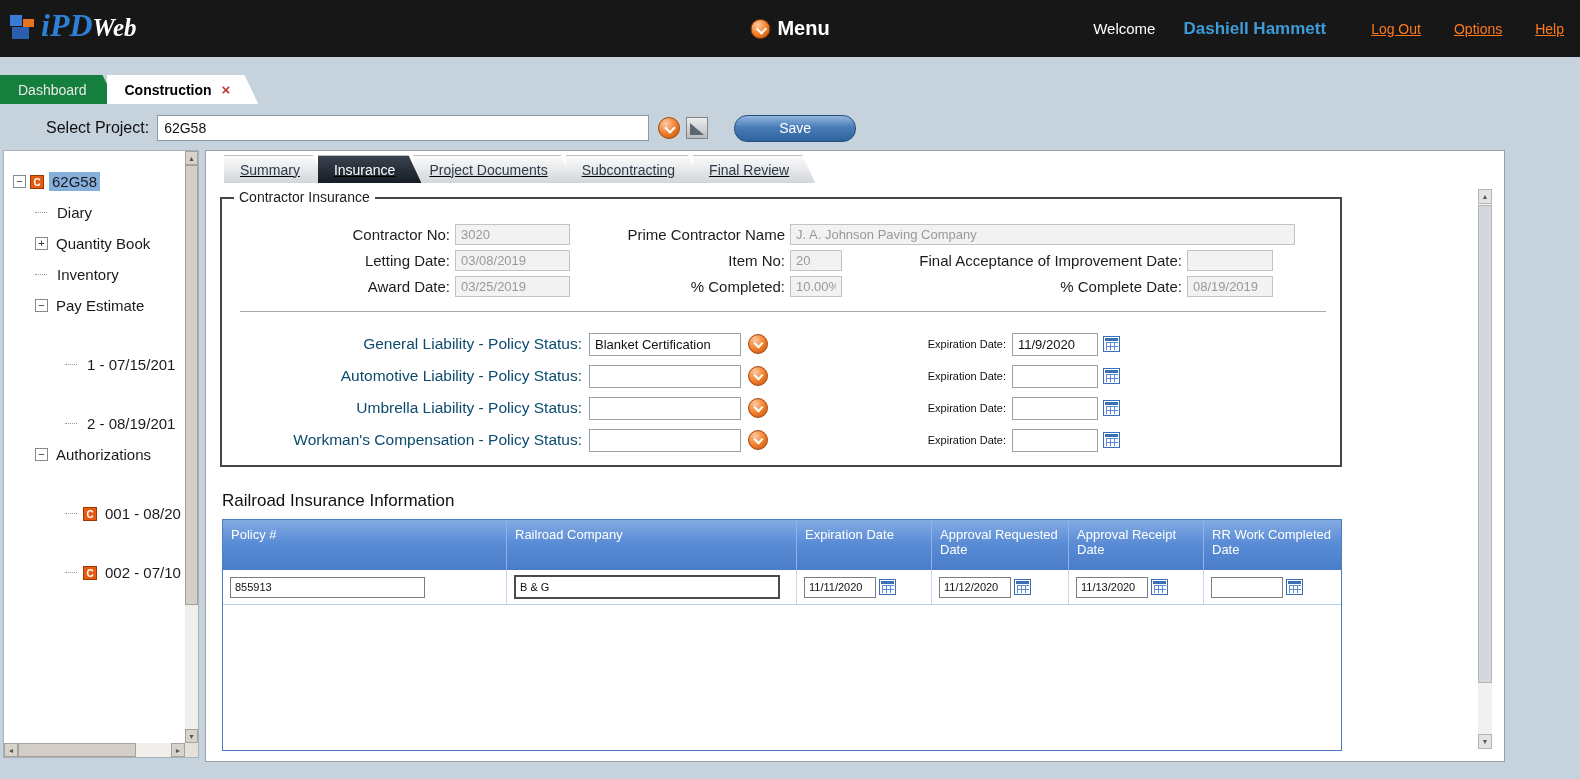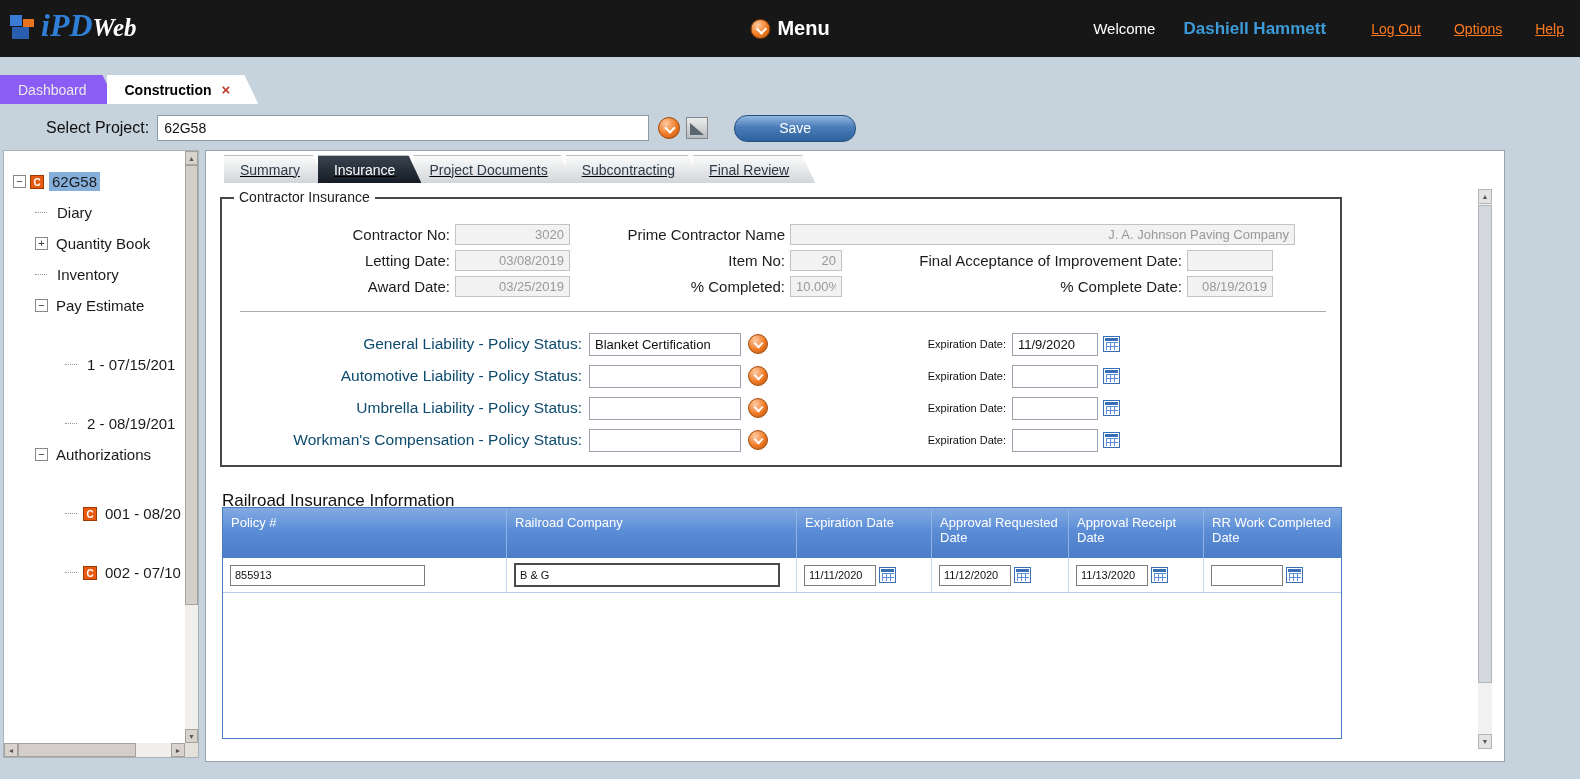--- a/index.html
+++ b/index.html
@@ -27,21 +27,21 @@
     border-right: 2px solid #fff; border-bottom: 2px solid #fff; transform: rotate(45deg); }
   .user-area { position: absolute; right: 16px; top: 19px; display: flex; align-items: baseline; white-space: nowrap; gap: 21px; }
   .welcome { color: #ffffff; font-size: 15px; margin-right: 7px; }
   .username { color: #3d9bd8; font-size: 17px; font-weight: bold; margin-right: 12px; }
   .hlink { color: #ff7a1e; font-size: 14px; text-decoration: underline; cursor: pointer; margin-left: 12px; }
 
   
   .wtabs { position: absolute; left: 0; top: 75px; height: 29px; display: flex; }
   .wtab { height: 29px; display: flex; align-items: center; font-size: 14px; cursor: pointer;
     clip-path: polygon(0 0, calc(100% - 14px) 0, 100% 100%, 0 100%); }
-  .wtab-dashboard { background: #8b5cf6; color: #e9e9e9; padding: 0 30px 0 18px; z-index: 1; }
+  .wtab-dashboard { background: #15803d; color: #e9e9e9; padding: 0 30px 0 18px; z-index: 1; }
   .wtab-construction { background: #ffffff; color: #000; font-weight: bold; padding: 0 28px 0 18px; margin-left: -10px; z-index: 2; gap: 10px; }
   .tab-close { color: #c0392b; font-weight: bold; font-size: 15px; cursor: pointer; }
 
   
   .project-bar { position: absolute; left: 0; top: 112px; width: 1492px; height: 32px; display: flex; align-items: center; }
   .pb-label { margin-left: 46px; font-size: 16px; color: #101010; }
   .pb-input { margin-left: 8px; width: 492px; height: 26px; border: 1px solid #8a9aa8; padding: 2px 6px;
     font-size: 14px; font-family: inherit; background: #fff; color: #111; }
   .orange-round { width: 22px; height: 22px; border-radius: 50%; position: relative; cursor: pointer; flex: none;
     background: radial-gradient(circle at 35% 28%, #ffcaa2, #ee7a25 55%, #bb5410); border: 1px solid #a34a0c; }
@@ -93,21 +93,21 @@
 
   
   .ci-box { position: absolute; left: 14px; top: 46px; width: 1122px; height: 270px; border: 2px solid #474747; background: #fff; }
   .ci-legend { position: absolute; left: 12px; top: -10px; background: #fff; padding: 0 5px; font-size: 14px; color: #1c1c1c; }
   .irow { position: absolute; left: 0; display: flex; align-items: center; height: 22px; width: 100%; }
   .lab { font-size: 15px; color: #1c1c1c; text-align: right; flex: none; }
   .w1 { width: 228px; }
   .w2 { width: 215px; }
   .w3 { width: 340px; }
   .dinput { height: 21px; border: 1px solid #c3c3c3; background: #f2f2f2; color: #999; font-size: 13px;
-    padding: 0 5px; font-family: inherit; margin-left: 5px; flex: none; text-align: right; }
+    padding: 0 5px; font-family: inherit; margin-left: 5px; flex: none; }
   .iw115 { width: 115px; } .iw505 { width: 505px; } .iw52 { width: 52px; } .iw86 { width: 86px; }
   .ci-sep { position: absolute; left: 18px; top: 112px; width: 1086px; border-top: 1px solid #aaa; }
 
   .prow { position: absolute; display: flex; align-items: center; height: 24px; width: 100%; }
   .plab { width: 360px; text-align: right; font-size: 15.5px; color: #0c4a6e; flex: none; }
   .pstatus { margin-left: 7px; width: 152px; height: 23px; border: 1px solid #99a3ad; font-size: 13px;
     padding: 0 5px; font-family: inherit; color: #111; flex: none; }
   .orange-round.sm { width: 20px; height: 20px; margin-left: 7px; }
   .orange-round.sm::after { left: 6px; top: 5px; width: 5px; height: 5px; }
   .elab { width: 238px; text-align: right; font-size: 11px; color: #101010; flex: none; padding-left: 16px; }
@@ -116,21 +116,21 @@
   .cal { width: 17px; height: 16px; border: 1px solid #3a6fb5; background: #fff; position: relative;
     display: inline-block; margin-left: 5px; cursor: pointer; flex: none; }
   .cal::before { content: ""; position: absolute; left: 1px; right: 1px; top: 1px; height: 3px; background: #3a6fb5; }
   .cal::after { content: ""; position: absolute; left: 2px; right: 1px; top: 5px; bottom: 1px;
     background-image: linear-gradient(to right, #5b8dd6 1px, transparent 1px),
                       linear-gradient(to bottom, #5b8dd6 1px, transparent 1px);
     background-size: 4px 4px; }
 
   
   .rr-title { position: absolute; left: 16px; top: 340px; font-size: 17px; color: #101010; }
-  .rr-table { position: absolute; left: 16px; top: 356px; width: 1120px; height: 232px; border: 1px solid #4a7cc4; background: #fff; }
+  .rr-table { position: absolute; left: 16px; top: 368px; width: 1120px; height: 232px; border: 1px solid #4a7cc4; background: #fff; }
   .rr-head { display: flex; height: 50px; background: linear-gradient(#83abe2, #5b8dd6 45%, #4a7cc8); }
   .rr-hc { color: #ffffff; font-size: 13px; padding: 7px 8px 0 8px; border-right: 1px solid #8fb3e8; }
   .rr-row { display: flex; height: 35px; border-bottom: 1px solid #b8cce8; }
   .rr-cell { display: flex; align-items: center; border-right: 1px solid #c6d6ee; padding-left: 7px; }
   .c0 { width: 284px; } .c1 { width: 290px; } .c2 { width: 135px; } .c3 { width: 137px; } .c4 { width: 135px; } .c5 { width: 137px; border-right: none; }
   .rr-input { height: 21px; border: 1px solid #7d7d7d; font-size: 11px; padding: 0 4px; font-family: inherit; color: #111; }
   .rr-input.policy { width: 195px; }
   .rr-input.company { width: 266px; height: 24px; border: 2px solid #4a4a4a; }
   .rr-input.date { width: 72px; }
   .rr-cell .cal { margin-left: 3px; }

